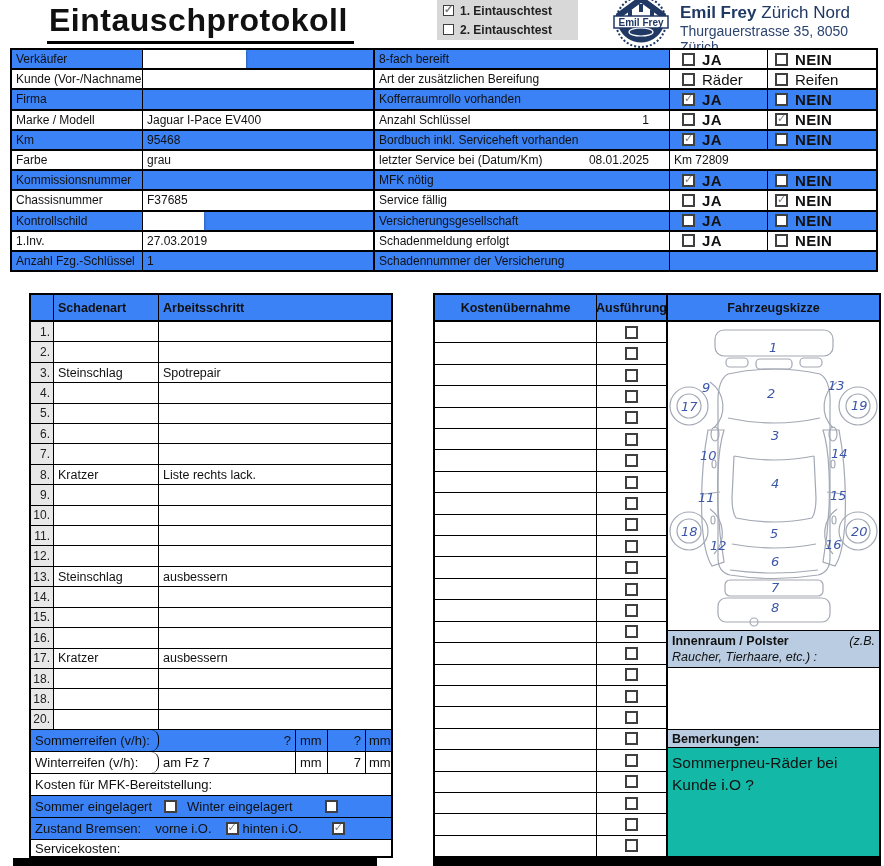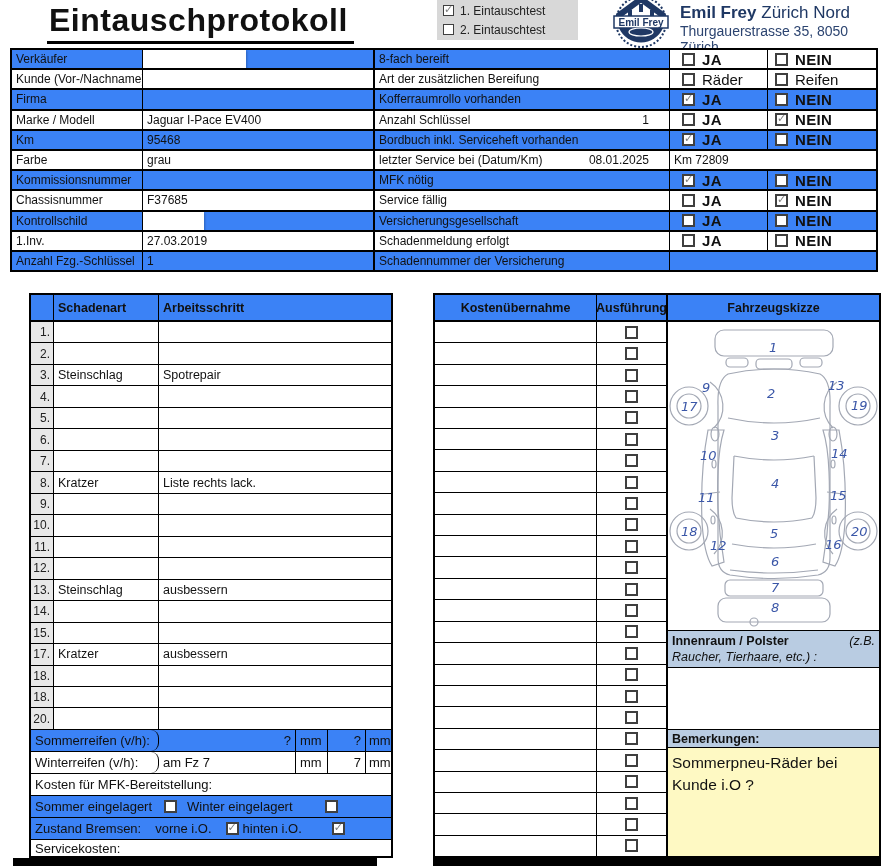--- a/index.html
+++ b/index.html
@@ -7,21 +7,21 @@
   .page {
     position:relative; width:884px; height:866px; background:#fff;
     font-family:"Liberation Sans", sans-serif; color:#111; overflow:hidden;
   }
   
   .title {
     position:absolute; left:28px; top:2px; font-size:32px; font-weight:bold;
     border-bottom:3px solid #000; padding:0 6px 2px 2px; letter-spacing:0.5px;margin-left:19px;
   }
   .test-box { position:absolute; left:437px; top:0; width:141px; height:40px; background:#d8d8d8; padding:1px 6px; }
-  .test-row { display:flex; align-items:center; gap:6px; height:19px; font-size:12px; color:#222; }
+  .test-row { display:flex; align-items:center; gap:6px; height:19px; font-size:12px; color:#222;font-weight:bold; }
   .logo { position:absolute; left:610px; top:-4px; width:62px; height:52px; }
   .company-name { position:absolute; left:680px; top:3px; font-size:17px; color:#1f3864; }
   .company-name b { font-weight:bold; }
   .company-addr { position:absolute; left:680px; top:23px; font-size:14px; color:#2c4470; }
 
   
   .blue { background:#3b82f6; }
   .white { background:#fff; }
   .cb {
     width:13px; height:13px; min-width:13px; border:2px solid #3f3f3f; background:#fff;
@@ -95,21 +95,21 @@
   .rt-kost { width:162px; border-right:1px solid #000; }
   .rt-ausf { width:71px; border-right:2px solid #000; display:flex; align-items:center; justify-content:center; }
   .skizze-col { position:absolute; right:0; top:27px; bottom:0; width:211px; display:flex; flex-direction:column; }
   .sketch-area { height:308px; position:relative; }
   .innen-header { height:38px; border-top:1px solid #000; border-bottom:1px solid #000; background:#b9cce2; font-size:12.5px; padding:2px 4px; line-height:16px; }
   .innen-header .row1 { display:flex; justify-content:space-between; }
   .innen-header b { font-weight:bold; }
   .innen-header i { font-style:italic; }
   .innen-blank { flex:1; background:#fff; }
   .bem-header { height:19px; background:#b9cce2; border-top:1px solid #000; border-bottom:1px solid #000; font-size:12.5px; font-weight:bold; display:flex; align-items:center; padding-left:4px; }
-  .bem-text { height:108px; background:#fef9c3; font-size:15.5px; padding:4px 4px; line-height:22px; }
+  .bem-text { height:108px; background:#14b8a6; font-size:15.5px; padding:4px 4px; line-height:22px; }
 
   .sketch-svg text { fill:#3b57a8; font-size:13px; font-style:italic; font-family:"DejaVu Sans", sans-serif; }
   .sketch-svg .part { stroke:#a3a8b4; stroke-width:1.2; fill:none; }
 </style>
 </head>
 <body>
 
 <div class="page">
 
   <div class="title">Eintauschprotokoll</div>
@@ -374,20 +374,25 @@
           <div class="art">Steinschlag</div>
           <div class="step">ausbessern</div>
         </div>
         <div class="dmg-row">
           <div class="num">14.</div>
           <div class="art"></div>
           <div class="step"></div>
         </div>
         <div class="dmg-row">
           <div class="num">15.</div>
+          <div class="art"></div>
+          <div class="step"></div>
+        </div>
+        <div class="dmg-row">
+          <div class="num">16.</div>
           <div class="art"></div>
           <div class="step"></div>
         </div>
         <div class="dmg-row">
           <div class="num">17.</div>
           <div class="art">Kratzer</div>
           <div class="step">ausbessern</div>
         </div>
         <div class="dmg-row">
           <div class="num">18.</div>

